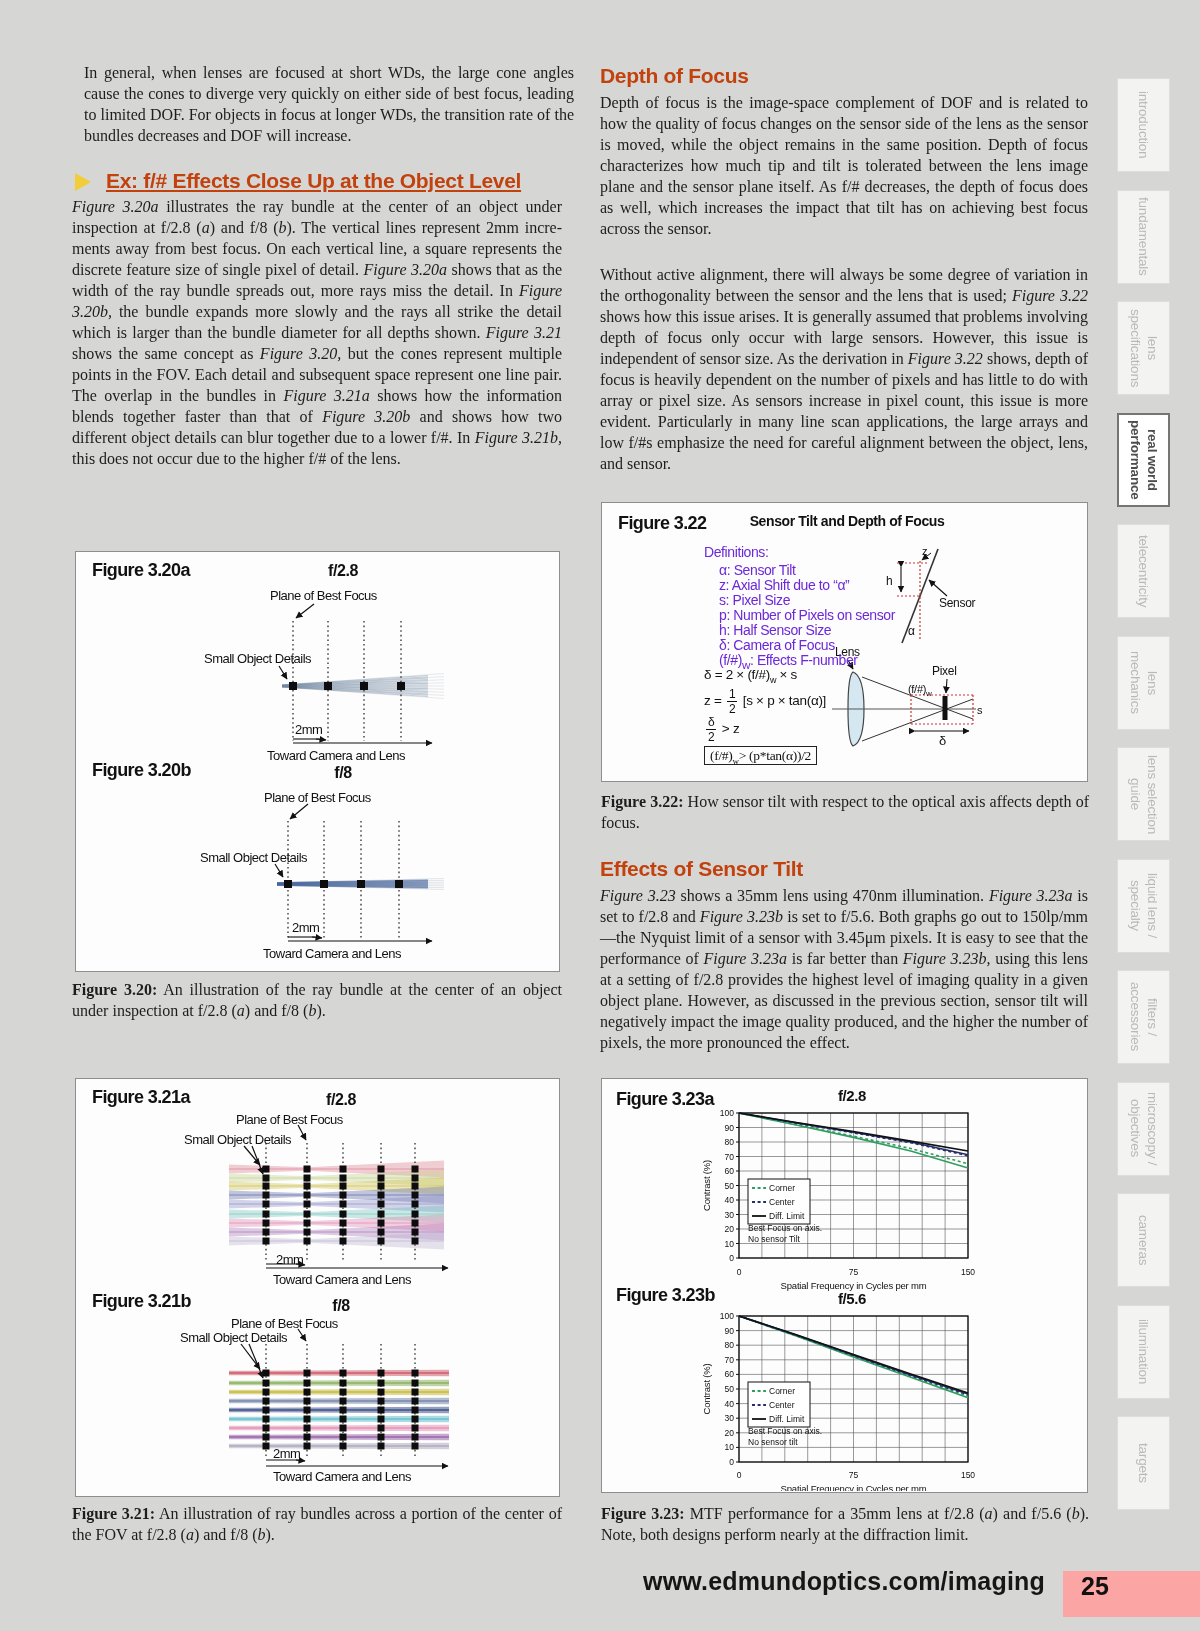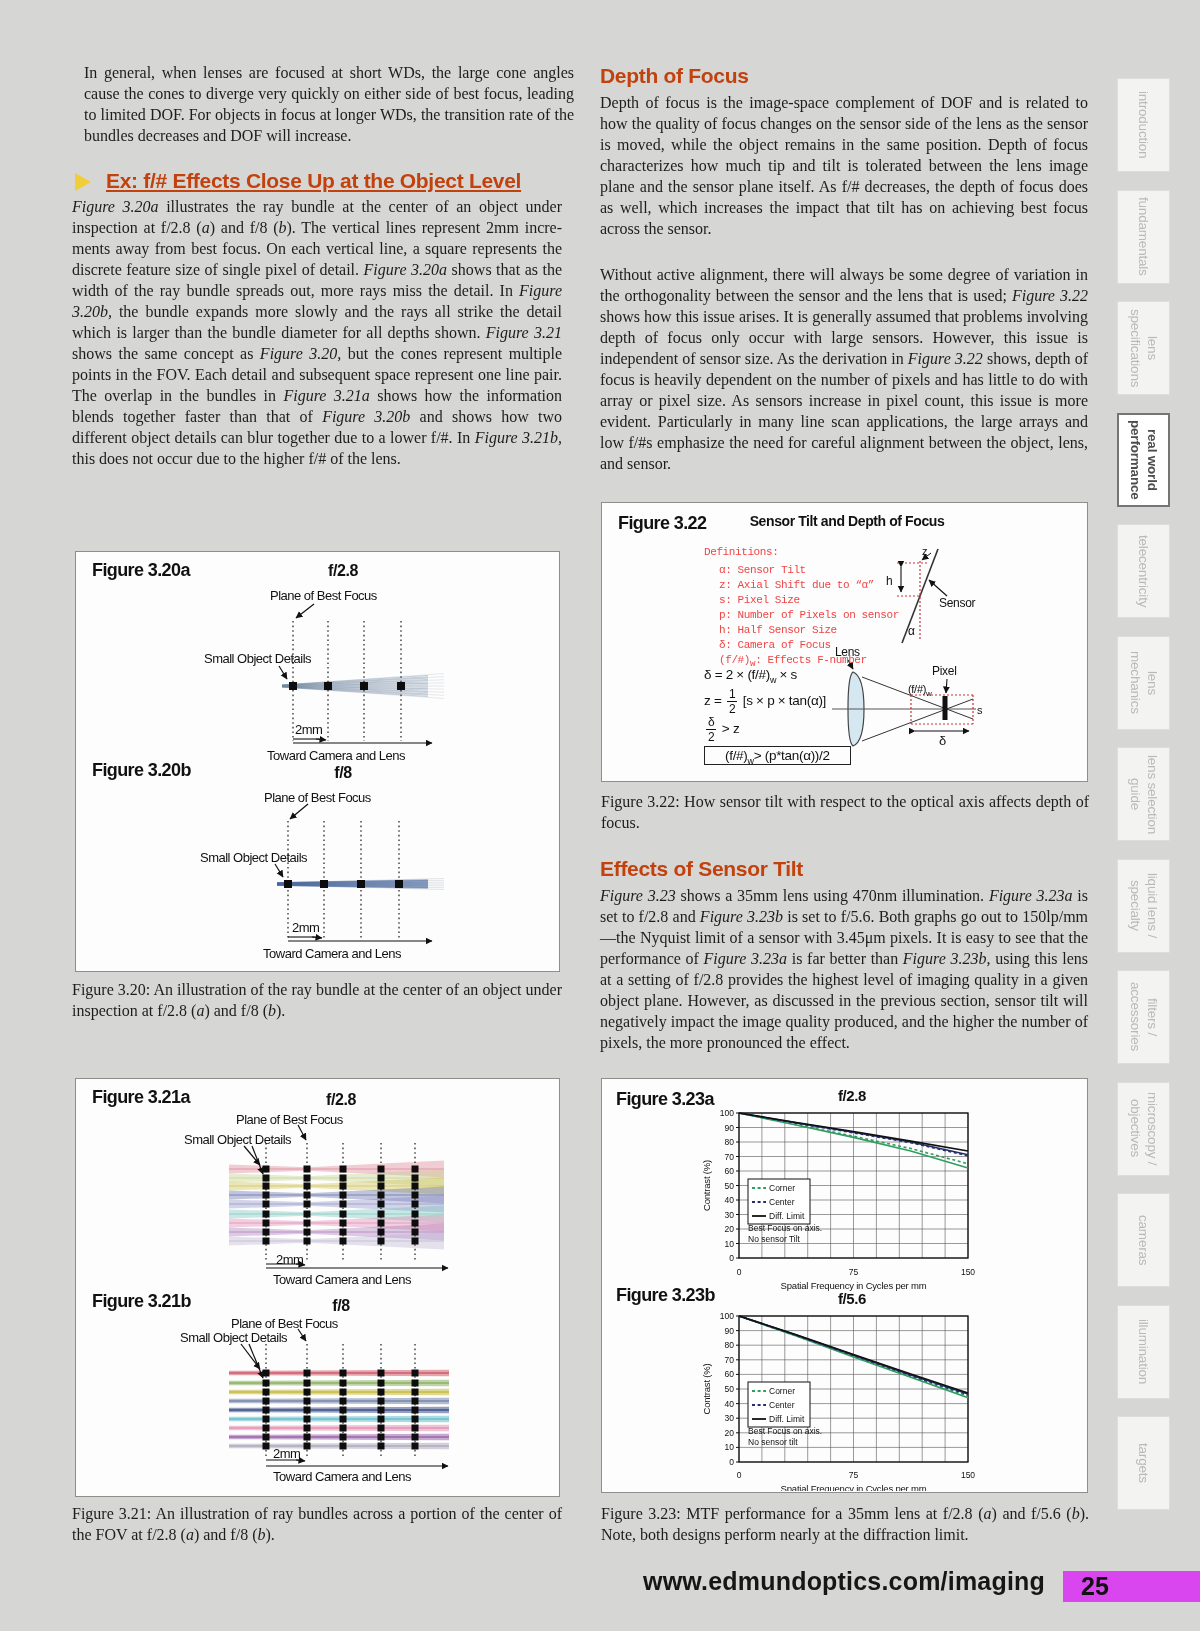--- a/index.html
+++ b/index.html
@@ -1,40 +1,40 @@
 <!DOCTYPE html>
 <html><head>
 <meta charset="utf-8">
 <style>
   html,body{margin:0;padding:0;}
   body{width:1200px;height:1631px;position:relative;background:#d6d6d5;font-family:"Liberation Serif",serif;color:#1d1d1d;overflow:hidden;}
   .body-text{position:absolute;font-size:16px;line-height:21px;text-align:justify;hyphens:manual;}
   .it{font-style:italic;}
-  .bd{font-weight:normal;}
+  .bd{font-weight:bold;}
   .h1{position:absolute;font-family:"Liberation Sans",sans-serif;font-weight:bold;font-size:21px;letter-spacing:-0.3px;color:#c2410c;}
   .tri{position:absolute;width:0;height:0;border-left:16px solid #f0cd39;border-top:9px solid transparent;border-bottom:9px solid transparent;}
   .figbox{position:absolute;background:#fdfdfd;border:1.5px solid #8e8e8e;box-sizing:border-box;}
   .flabel{position:absolute;font-family:"Liberation Sans",sans-serif;font-weight:bold;font-size:18px;letter-spacing:-0.6px;color:#111;white-space:nowrap;}
   .ftitle{position:absolute;font-family:"Liberation Sans",sans-serif;font-weight:bold;font-size:16px;letter-spacing:-0.4px;text-align:center;color:#111;}
   .dlabel{position:absolute;font-family:"Liberation Sans",sans-serif;font-size:13px;letter-spacing:-0.5px;color:#111;white-space:nowrap;}
   .dsvg{position:absolute;left:0;top:0;}
   .cap{position:absolute;font-size:16px;line-height:21px;text-align:justify;}
-  .deftxt{position:absolute;font-family:Liberation Mono, monospace;font-size:11px;letter-spacing:-0.4px;color:#ef4444;line-height:15px;white-space:nowrap;}
+  .deftxt{position:absolute;font-family:Liberation Sans, sans-serif;font-size:14px;letter-spacing:-0.4px;color:#6d28d9;line-height:15px;white-space:nowrap;}
   .formula{position:absolute;font-family:"Liberation Sans",sans-serif;font-size:13.5px;letter-spacing:-0.3px;color:#111;white-space:nowrap;}
   .formula sub{font-size:9px;}
   .frac{display:inline-flex;flex-direction:column;align-items:center;vertical-align:middle;font-size:12px;line-height:1;margin:0 2px;}
   .frac .num{border-bottom:1px solid #111;padding:0 2px 1px;}
   .frac .den{padding-top:1px;}
-  .boxed{border:1.2px solid #222;padding:1px 20px;}
+  .boxed{border:1.2px solid #222;padding:1px 5px;font-family:Liberation Serif, serif;}
   .tab{position:absolute;left:1117px;width:53px;height:94px;background:#f3f3f2;border:1px solid #dddddc;box-sizing:border-box;display:flex;align-items:center;justify-content:center;}
   .tab .tabtxt{writing-mode:vertical-rl;text-align:center;font-family:"Liberation Sans",sans-serif;font-size:13.5px;letter-spacing:-0.2px;color:#b9b9b8;line-height:1.3;}
   .tab.active{background:#fff;border:2.5px solid #757575;}
   .tab.active .tabtxt{color:#4d4d4d;font-weight:bold;}
   .footer-url{position:absolute;left:600px;top:1567px;width:445px;text-align:right;font-family:"Liberation Sans",sans-serif;font-weight:bold;font-size:25px;letter-spacing:0.2px;color:#161616;}
-  .pagenum{position:absolute;left:1063px;top:1571px;width:137px;height:31px;background:#d946ef;font-family:"Liberation Sans",sans-serif;font-weight:bold;font-size:25px;color:#111;line-height:31px;padding-left:18px;box-sizing:border-box;}
+  .pagenum{position:absolute;left:1063px;top:1571px;width:137px;height:46px;background:#fca5a5;font-family:"Liberation Sans",sans-serif;font-weight:bold;font-size:25px;color:#111;line-height:31px;padding-left:18px;box-sizing:border-box;}
   .gtitle{position:absolute;font-family:"Liberation Sans",sans-serif;font-weight:bold;font-size:15px;letter-spacing:-0.4px;text-align:center;color:#111;}
 </style>
 </head>
 <body>
 
 <div class="body-text" style="left:84px;top:62px;width:490px;"><span>In general, when lenses are focused at short WDs, the large cone angles cause the cones to diverge very quickly on either side of best focus, lead­ing to limited DOF. For objects in focus at longer WDs, the transition rate of the bundles decreases and DOF will increase.</span></div>
 <div class="tri" style="left:75px;top:173px;"></div>
 <div class="h1" style="left:106px;top:169px;text-decoration:underline;">Ex: f/# Effects Close Up at the Object Level</div>
 <div class="body-text" style="left:72px;top:196px;width:490px;"><span class="it">Figure 3.20a</span><span> illustrates the ray bundle at the center of an object under inspection at f/2.8 (</span><span class="it">a</span><span>) and f/8 (</span><span class="it">b</span><span>). The vertical lines represent 2mm incre­ments away from best focus. On each vertical line, a square represents the discrete feature size of single pixel of detail. </span><span class="it">Figure 3.20a</span><span> shows that as the width of the ray bundle spreads out, more rays miss the detail. In </span><span class="it">Figure 3.20b,</span><span> the bundle expands more slowly and the rays all strike the detail which is larger than the bundle diameter for all depths shown. </span><span class="it">Fig­ure 3.21</span><span> shows the same concept as </span><span class="it">Figure 3.20,</span><span> but the cones represent multiple points in the FOV. Each detail and subsequent space represent one line pair. The overlap in the bundles in </span><span class="it">Figure 3.21a</span><span> shows how the information blends together faster than that of </span><span class="it">Figure 3.20b</span><span> and shows how two different object details can blur together due to a lower f/#. In </span><span class="it">Figure 3.21b,</span><span> this does not occur due to the higher f/# of the lens.</span></div>
 

